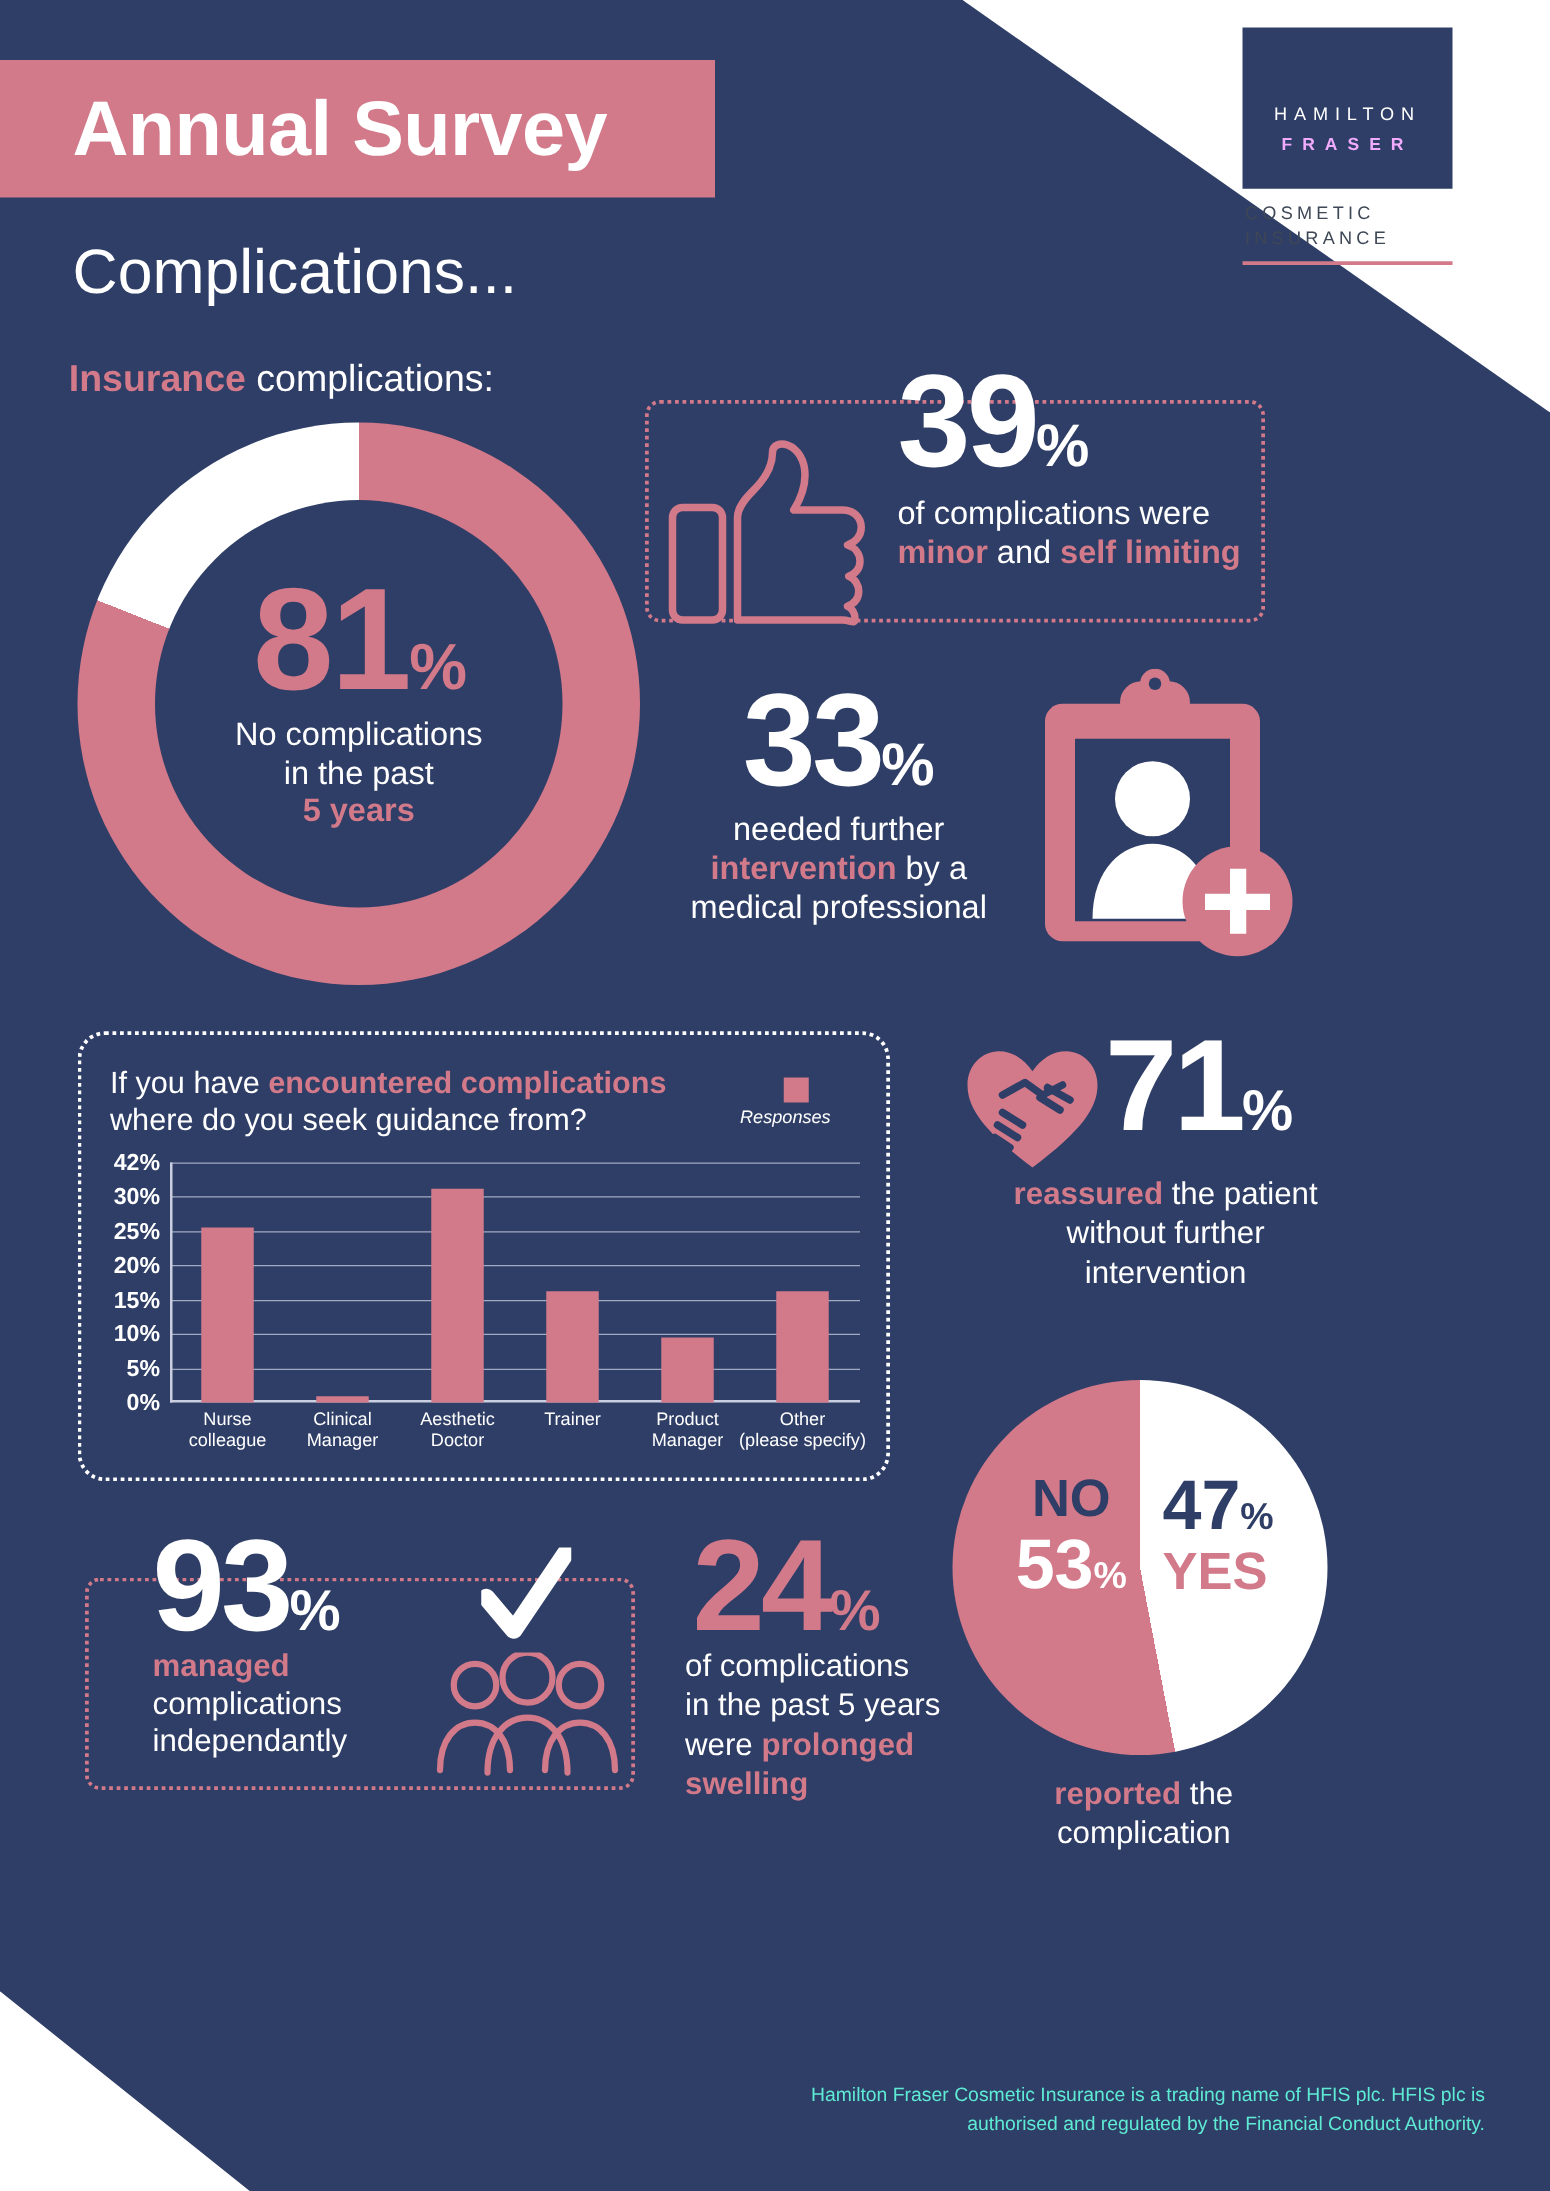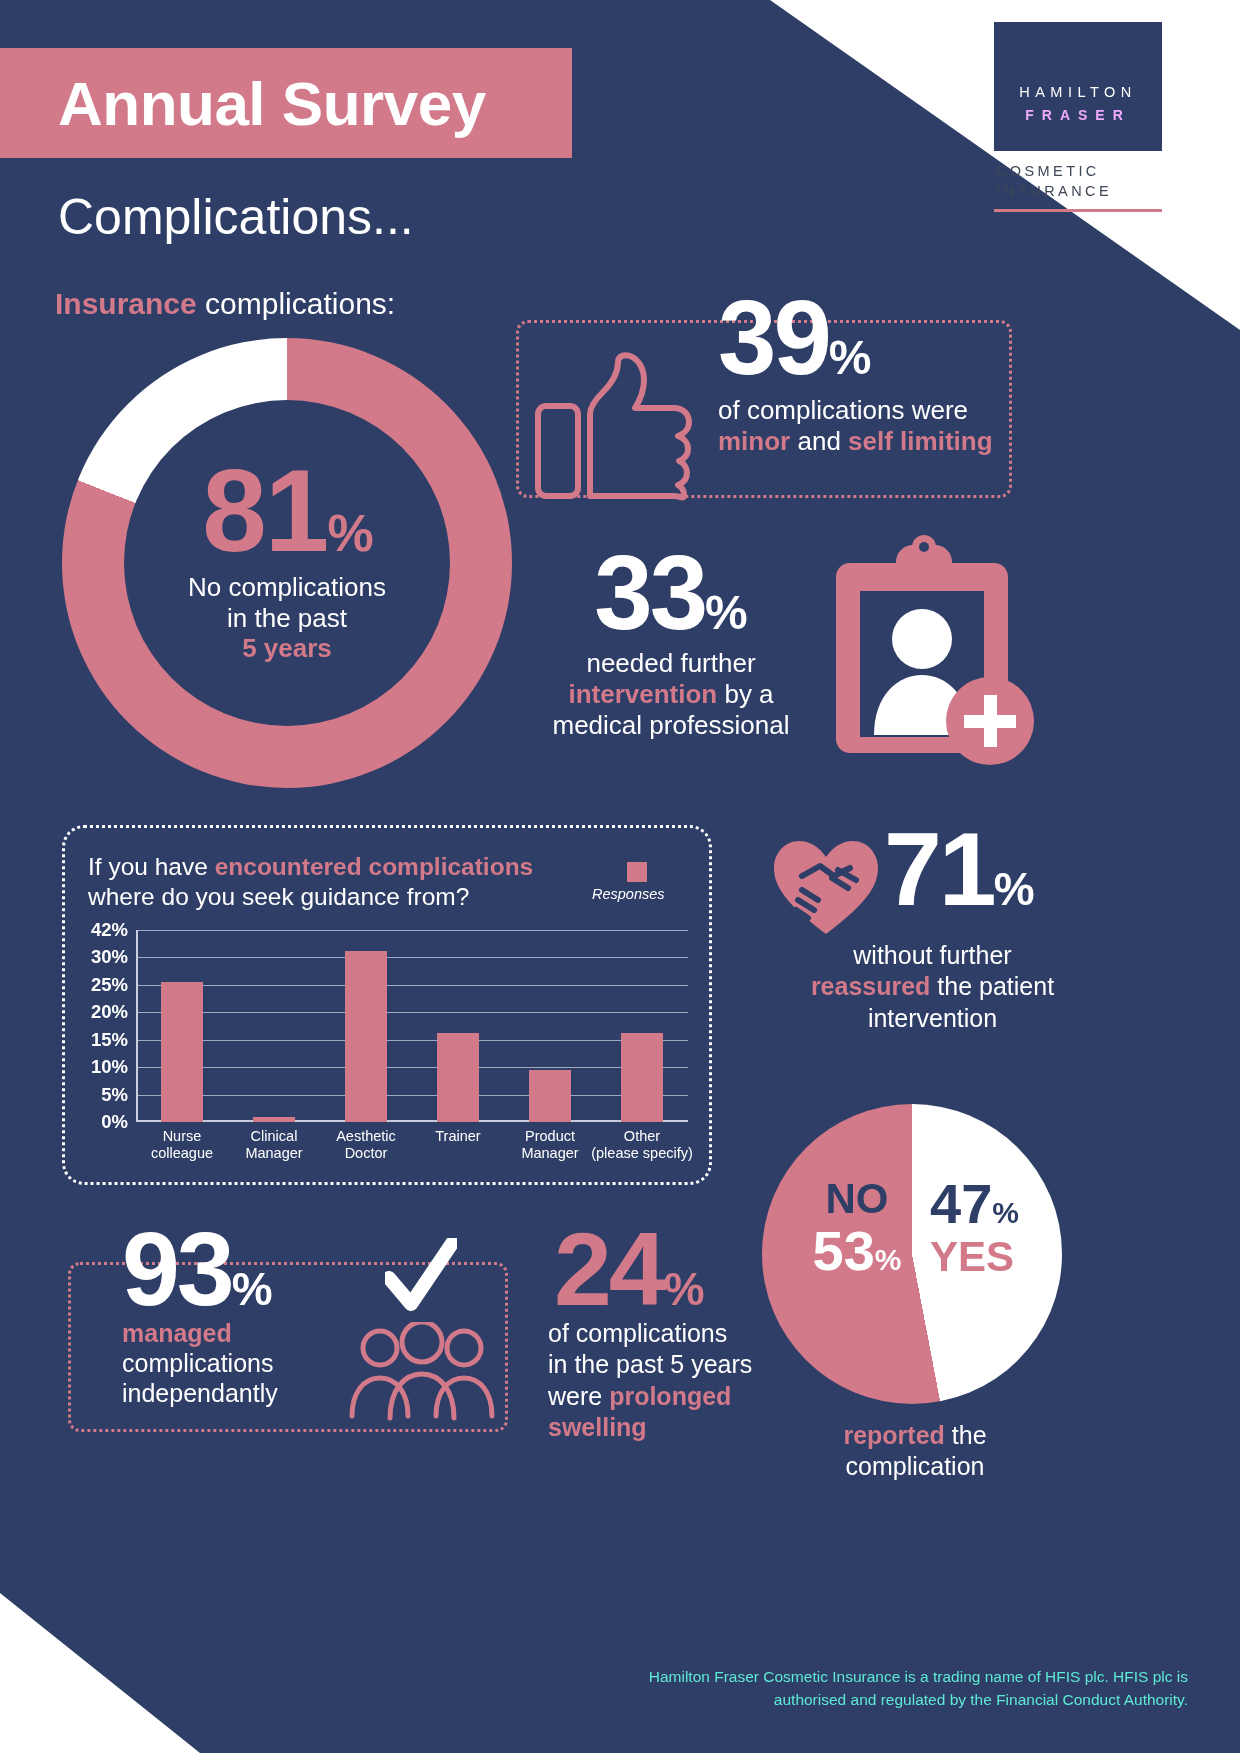--- a/index.html
+++ b/index.html
@@ -304,24 +304,24 @@
     <path d="M54 96 C14 66 2 48 2 30 C2 14 14 3 27 3 C38 3 47 9 54 19 C61 9 70 3 81 3 C94 3 106 14 106 30 C106 48 94 66 54 96 Z" fill="#d2798a"></path>
     <path d="M30 38 L48 28 L62 38 L78 30" fill="none" stroke="#2f3e66" stroke-width="6" stroke-linecap="round" stroke-linejoin="round"></path>
     <path d="M30 52 L46 62 M26 62 L42 72 M24 72 L36 80" stroke="#2f3e66" stroke-width="6" stroke-linecap="round"></path>
     <path d="M60 40 L76 50 M66 32 L84 42" stroke="#2f3e66" stroke-width="6" stroke-linecap="round"></path>
   </svg>
 </div>
 <div class="n71">
   <span class="num">71</span><span class="pct">%</span>
 </div>
 <div class="cap71">
+  <div>
+    <b>reassured</b><span> the patient</span>
+  </div>
   <div>without further</div>
-  <div>
-    <b>reassured</b><span> the patient</span>
-  </div>
   <div>intervention</div>
 </div>
 
 <div class="pie"></div>
 <div class="pie-no">
   <div class="k">NO</div>
   <div class="v">
     <span>53</span><span class="s">%</span>
   </div>
 </div>

